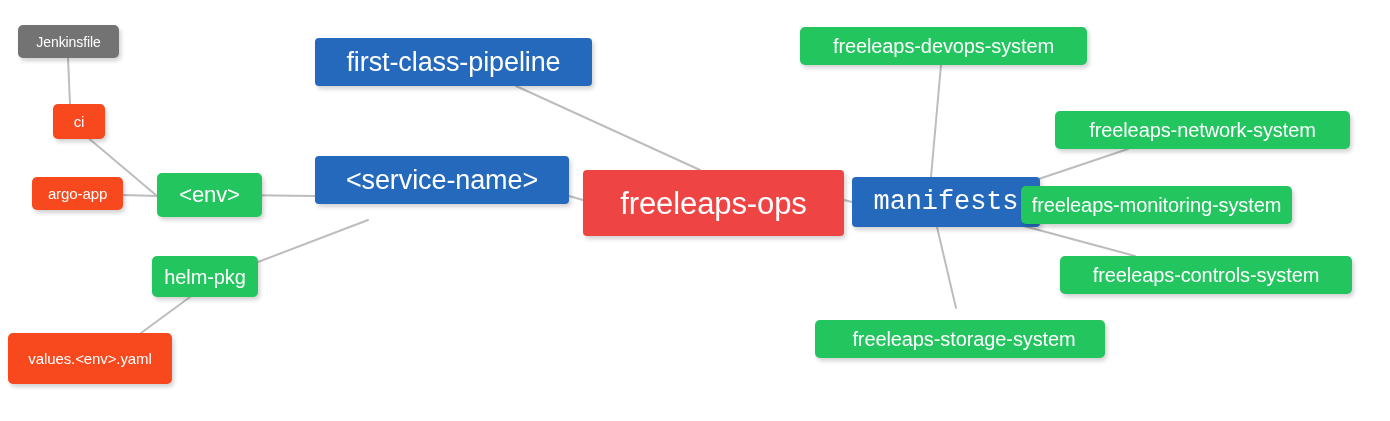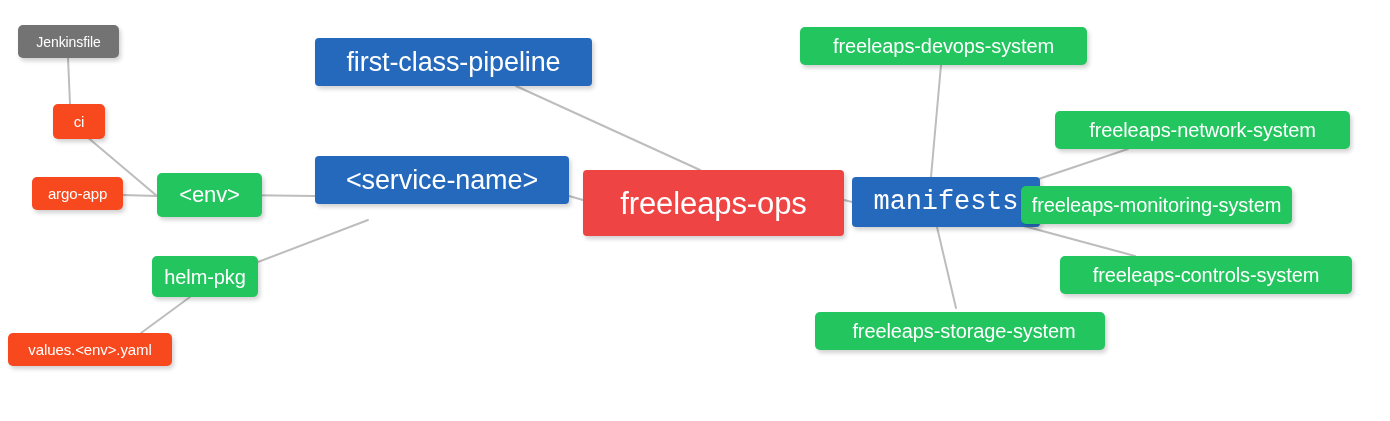--- a/index.html
+++ b/index.html
@@ -87,21 +87,21 @@
       </div>
       <div class="node c-red tier-small" style="left: 32px; top: 177px; width: 91px; height: 33px;">
         <span class="node-label">argo-app</span>
       </div>
       <div class="node c-green tier-mid" style="left: 157px; top: 173px; width: 105px; height: 44px;">
         <span class="node-label">&lt;env&gt;</span>
       </div>
       <div class="node c-green tier-leaf" style="left: 152px; top: 256px; width: 106px; height: 41px;">
         <span class="node-label">helm-pkg</span>
       </div>
-      <div class="node c-red tier-small" style="left: 8px; top: 333px; width: 164px; height: 33px;">
+      <div class="node c-red tier-small" style="left: 8px; top: 333px; width: 164px; height: 51px;">
         <span class="node-label">values.&lt;env&gt;.yaml</span>
       </div>
       <div class="node c-blue tier-major" style="left: 315px; top: 38px; width: 277px; height: 48px;">
         <span class="node-label">first-class-pipeline</span>
       </div>
       <div class="node c-blue tier-major" style="left: 315px; top: 156px; width: 254px; height: 48px;">
         <span class="node-label">&lt;service-name&gt;</span>
       </div>
       <div class="node c-dark tier-root" style="left: 583px; top: 170px; width: 261px; height: 66px;">
         <span class="node-label">freeleaps-ops</span>
@@ -114,17 +114,17 @@
       </div>
       <div class="node c-green tier-leaf" style="left: 1055px; top: 111px; width: 295px; height: 38px;">
         <span class="node-label">freeleaps-network-system</span>
       </div>
       <div class="node c-green tier-leaf" style="left: 1021px; top: 186px; width: 271px; height: 38px;">
         <span class="node-label">freeleaps-monitoring-system</span>
       </div>
       <div class="node c-green tier-leaf" style="left: 1060px; top: 256px; width: 292px; height: 38px;">
         <span class="node-label">freeleaps-controls-system</span>
       </div>
-      <div class="node c-green tier-leaf" style="left: 815px; top: 312px; width: 290px; height: 38px; padding-left: 8px;">
+      <div class="node c-green tier-leaf" style="left: 815px; top: 320px; width: 290px; height: 38px; padding-left: 8px;">
         <span class="node-label">freeleaps-storage-system</span>
       </div>
     </div>
 </div>
 
 </body></html>

